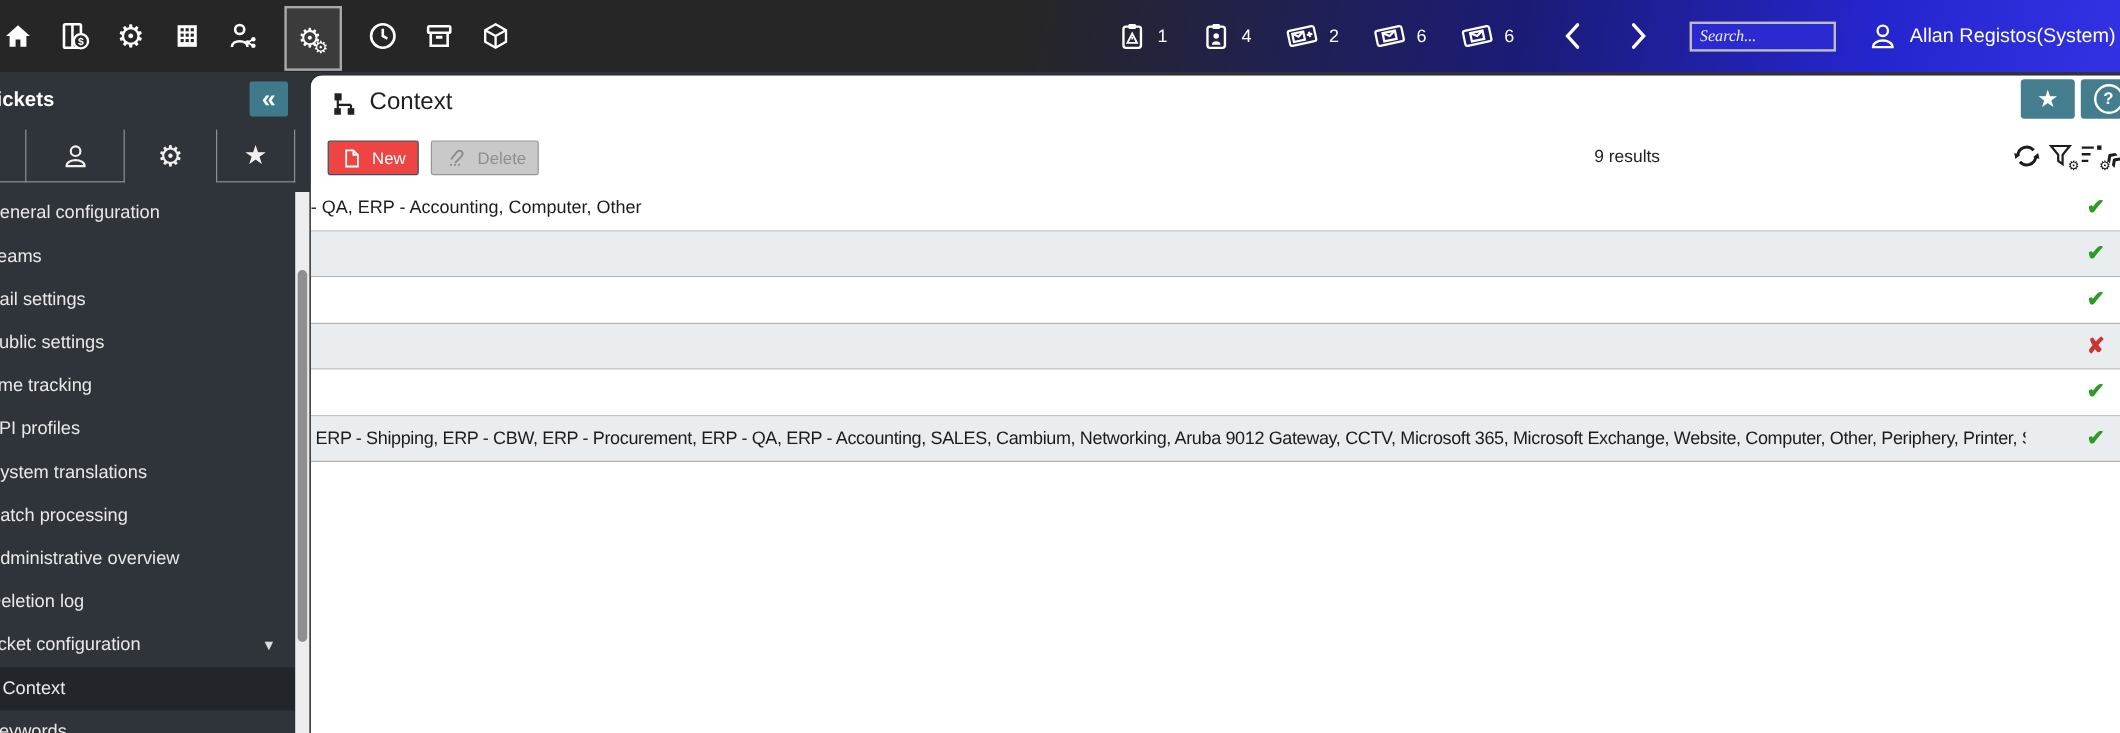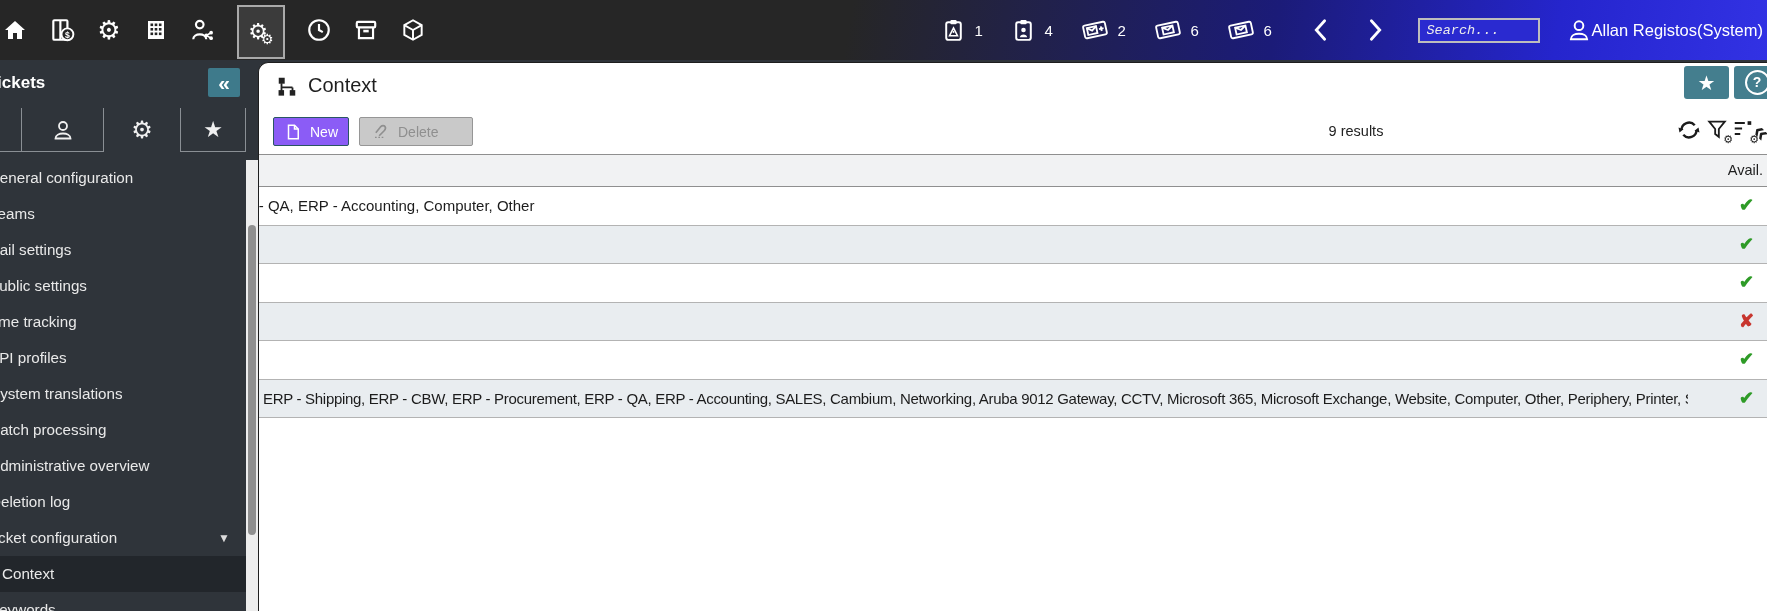--- a/index.html
+++ b/index.html
@@ -16,23 +16,23 @@
   .glyph{color:#fff;line-height:1;}
   .nav-box{width:44px;height:50px;margin-top:3px;border:2px solid #a9a9a9;background:#3b3b3b;
     display:flex;align-items:center;justify-content:center;}
   .gear-big{font-size:22px;color:#fff;}
   .gear-small{font-size:14px;color:#fff;margin-left:-7px;margin-top:14px;}
   .topbar-right{margin-left:auto;display:flex;align-items:center;padding-right:4px;}
   .counter{display:flex;align-items:center;gap:9px;margin-left:26px;color:#fff;font-size:15px;}
   .counter .num{min-width:10px;}
   .chev{margin-left:36px;width:20px;height:26px;display:flex;align-items:center;justify-content:center;}
   .searchbox{margin-left:32px;width:104px;height:21px;background:#2a2ad0;border:2px solid #bdbdbd;
-    color:#bef264;font-size:13.5px;padding:0 7px;outline:none;font-family:Liberation Mono, monospace;}
+    color:#bef264;font-size:13.5px;padding:0 7px;outline:none;font-family:Liberation Serif, serif;}
   .searchbox::placeholder{color:#ececec;font-style:italic;}
-  .user-wrap{display:flex;align-items:center;margin-left:26px;gap:0;color:#fff;}
+  .user-wrap{display:flex;align-items:center;margin-left:26px;gap:10px;color:#fff;}
   .user-name{font-size:16.5px;white-space:nowrap;}
 
   
   .sidebar{position:absolute;top:60px;left:0;width:258px;height:551px;background:#2f343a;
     color:#e9e9e9;overflow:hidden;}
   .sb-title{position:absolute;left:-13px;top:13px;font-size:17px;font-weight:bold;color:#fff;white-space:nowrap;}
   .collapse-btn{position:absolute;left:208px;top:8px;width:32px;height:29px;background:#3e7a8b;
     color:#fff;font-size:21px;font-weight:bold;display:flex;align-items:center;justify-content:center;
     border-radius:2px;cursor:pointer;}
   .sb-tabs{position:absolute;top:48px;left:0;width:246px;height:44px;display:flex;}
@@ -58,22 +58,22 @@
   .sb-thumb{position:absolute;top:65px;left:2px;width:8px;height:310px;background:#8f8f8f;border-radius:4px;}
 
   
   .card{position:absolute;top:62px;left:258px;width:1509px;height:549px;background:#fff;
     border-radius:10px 0 0 0;border-left:1px solid #1e1e1e;border-top:1px solid #1e1e1e;
     overflow:hidden;}
   .page-head{position:absolute;left:17px;top:11px;display:flex;align-items:center;gap:10px;}
   .page-title{font-size:20px;color:#1f1f1f;}
   .btn{position:absolute;top:54px;height:29px;display:flex;align-items:center;gap:8px;
     font-size:14px;border-radius:2px;padding:0 10px;box-sizing:border-box;cursor:pointer;}
-  .btn-new{left:14px;width:76px;background:#8b5cf6;border:1px solid #2a5663;color:#fff;}
-  .btn-delete{left:100px;width:114px;background:#c9c9c9;border:1px solid #969696;color:#8f8f8f;cursor:default;}
+  .btn-new{left:14px;width:76px;background:#ef4444;border:1px solid #2a5663;color:#fff;}
+  .btn-delete{left:100px;width:90px;background:#c9c9c9;border:1px solid #969696;color:#8f8f8f;cursor:default;}
   .results{position:absolute;left:1037px;top:60px;width:120px;text-align:center;font-size:14.5px;color:#222;}
   .tool-ic{position:absolute;top:55px;width:24px;height:24px;color:#1c1c1c;cursor:pointer;}
   .ti-refresh{left:1418px;} .ti-filter{left:1447px;} .ti-listgear{left:1473px;} .ti-expand{left:1496px;}
   .mini-gear{position:absolute;right:-3px;bottom:-3px;font-size:11px;color:#1c1c1c;background:#fff;line-height:1;}
   .sq-btn{position:absolute;top:3px;width:45px;height:33px;background:#447e8e;border-radius:3px;
     display:flex;align-items:center;justify-content:center;color:#fff;cursor:pointer;}
   .sq-star{left:1425px;font-size:20px;}
   .sq-help{left:1475px;width:46px;}
   .help-q{width:21px;height:21px;border:2px solid #fff;border-radius:50%;text-align:center;
     line-height:21px;font-size:14px;font-weight:bold;}
@@ -398,24 +398,20 @@
     </div>
 
     <div class="sq-btn sq-star">
       <span>★</span>
     </div>
     <div class="sq-btn sq-help">
       <span class="help-q">?</span>
     </div>
 
     <div class="table">
-      <div class="thead">
-        <div class="th-text"></div>
-        <div class="th-avail">Avail.</div>
-      </div>
 
       <div class="trow">
         <div class="td-text clip-left">ERP - QA, ERP - Accounting, Computer, Other</div>
         <div class="td-avail" style="color: rgb(46, 155, 39);">✔</div>
       </div>
       <div class="trow alt">
         <div class="td-text"></div>
         <div class="td-avail" style="color: rgb(46, 155, 39);">✔</div>
       </div>
       <div class="trow">

